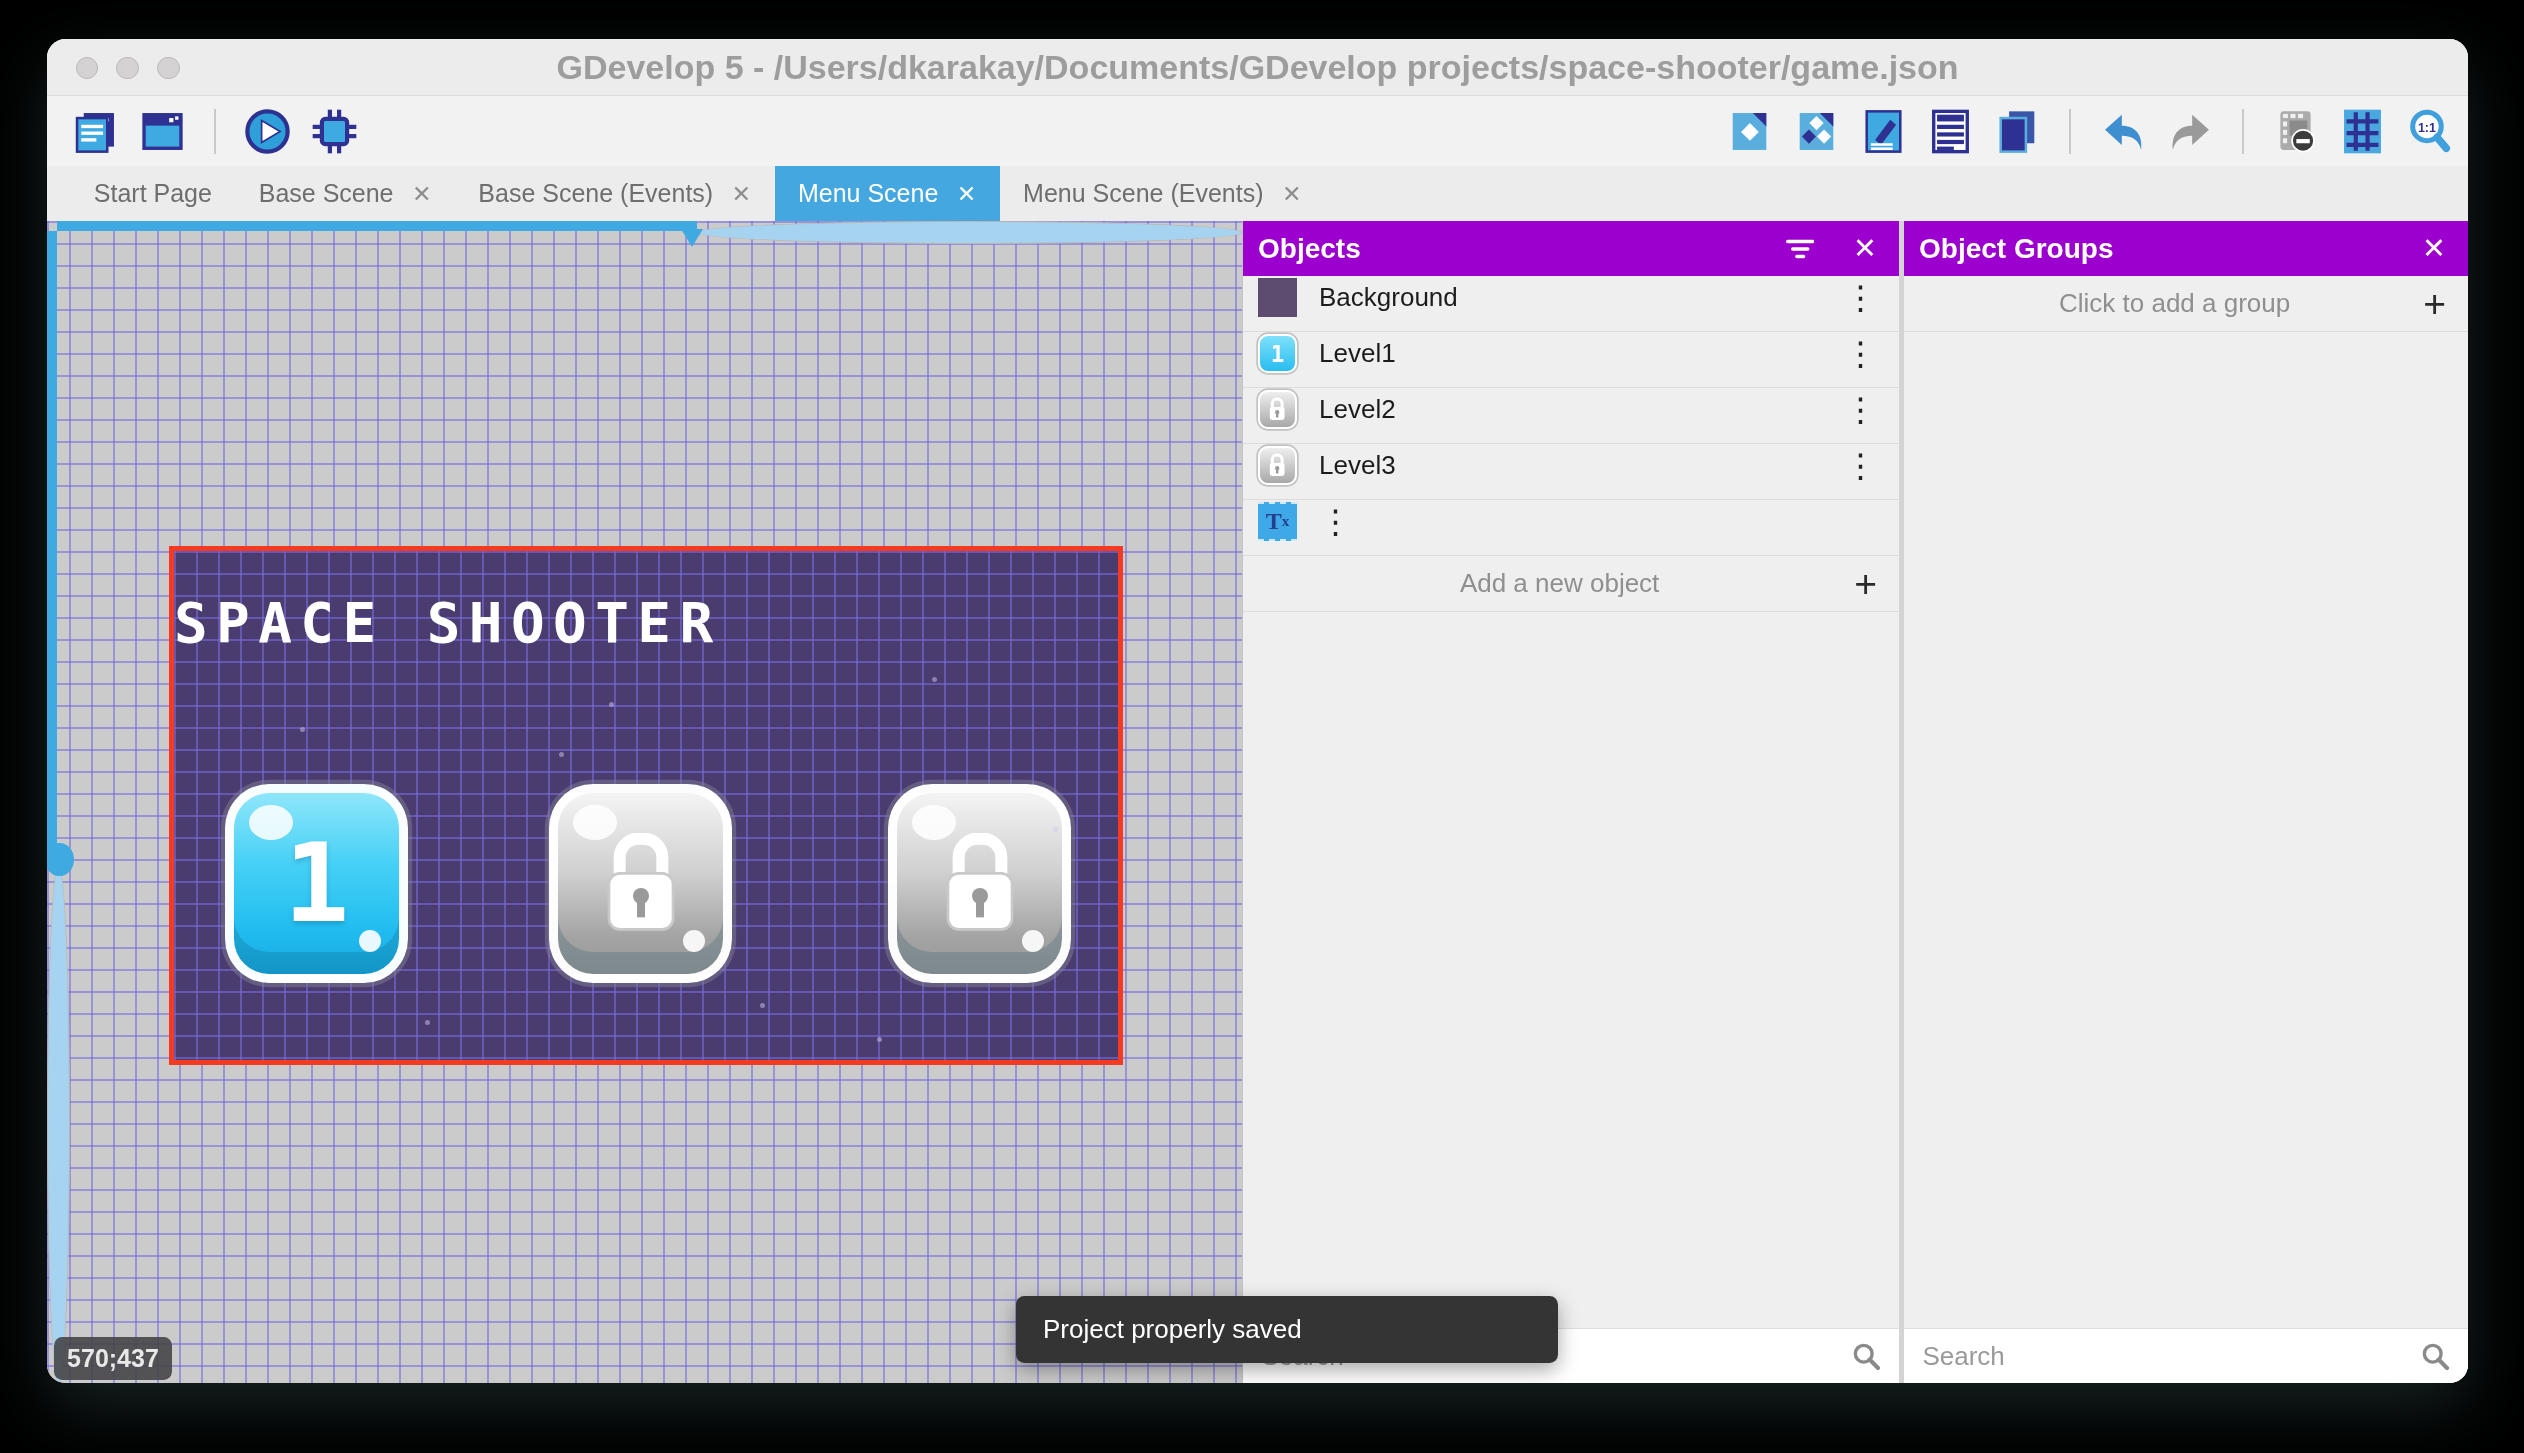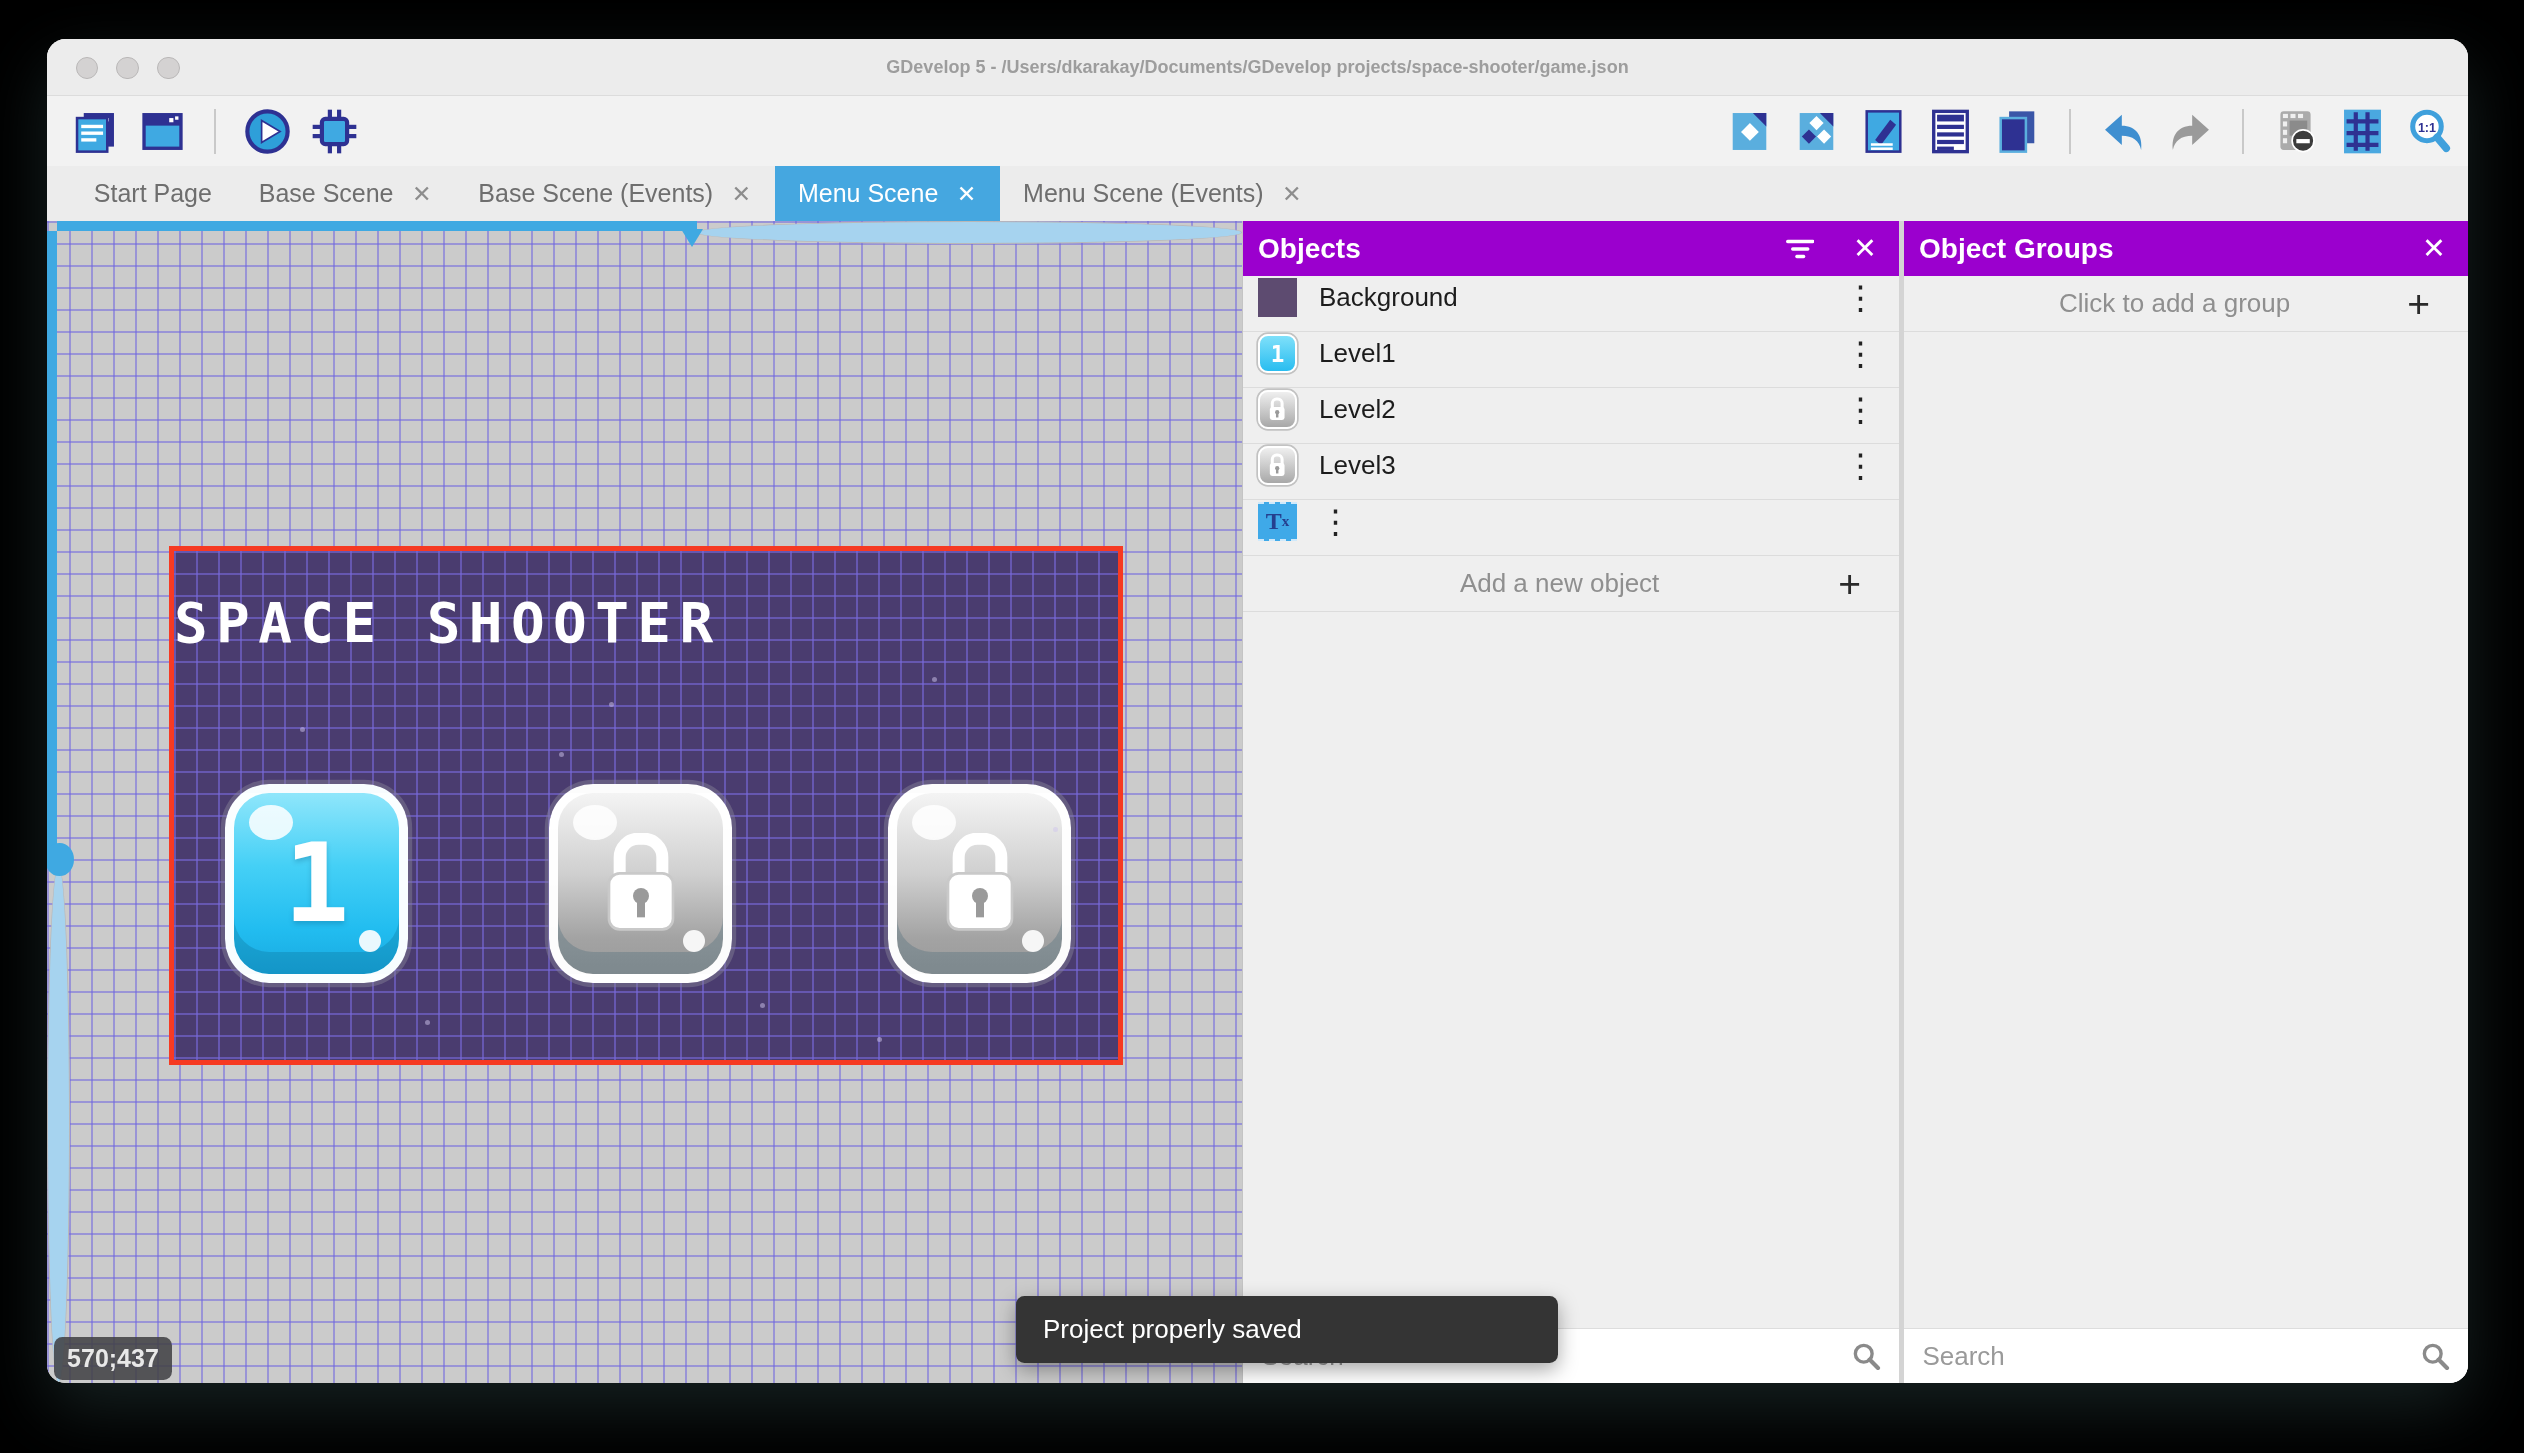--- a/index.html
+++ b/index.html
@@ -12,21 +12,21 @@
             box-shadow:0 25px 67px rgba(40,60,60,.55); }
 
   
   .titlebar { position:relative; height:57px; background:#ececec;
               border-bottom:0.8px solid #dcdcdc; }
   .traffic { position:absolute; left:28.5px; top:17.6px; display:flex; gap:18.4px; }
   .light { width:22.6px; height:22.6px; border-radius:50%; background:#d4d2d2;
            border:0.8px solid #b9b7b7; }
   .win-title { position:absolute; left:0; right:0; top:0; height:57px;
                line-height:57px; text-align:center; color:#9d9d9d;
-               font-size:18px; font-weight:bold; }
+               font-size:34px; font-weight:bold; }
 
   
   .toolbar { height:70px; background:#f2f2f2; display:flex; align-items:center;
              justify-content:space-between; padding:0 15px 0 25px; }
   .tb-group { display:flex; align-items:center; gap:20px; }
   .ico { width:47px; height:47px; display:block; }
   .tb-div { width:1.7px; height:45px; background:#c9c9c9; margin:0 8.4px; }
 
   
   .tabbar { height:55px; background:#ececec; display:flex; align-items:stretch;
@@ -120,21 +120,21 @@
   .t-l1 { background:linear-gradient(180deg,#7fe0fa,#29bdf0); color:#fff;
           font-family:"DejaVu Sans Mono", monospace; font-weight:bold; font-size:22.6px; }
   .t-lock { background:linear-gradient(180deg,#efefef,#a8a8a8); }
   .t-text { background:#3fa9e8; border-top:2.5px dashed #cfe9fb;
             border-bottom:2.5px dashed #cfe9fb;
             font-family:"Liberation Serif", serif; font-weight:bold;
             color:#253f8e; font-size:24px; }
   .t-text sub { font-size:15px; }
 
   .add-row { height:56px; display:flex; align-items:center;
-             padding:0 38px; border-bottom:0.8px solid #dcdcdc; }
+             padding:0 22px; border-bottom:0.8px solid #dcdcdc; }
   .add-label { flex:1; text-align:center; font-size:26px; color:#8f8f8f; }
   .plus { font-size:39px; color:#2a2a2a; font-weight:400; line-height:39px; }
 
   .pfill { flex:1; }
   .psearch { height:55px; background:#fff; border-top:0.8px solid #ddd;
              display:flex; align-items:center; padding:0 18.4px; }
   .psearch input { flex:1; border:none; outline:none; background:transparent;
                    font-size:26px; color:#444;
                    font-family:"Liberation Sans", sans-serif; }
   .psearch input::placeholder { color:#9a9a9a; }

